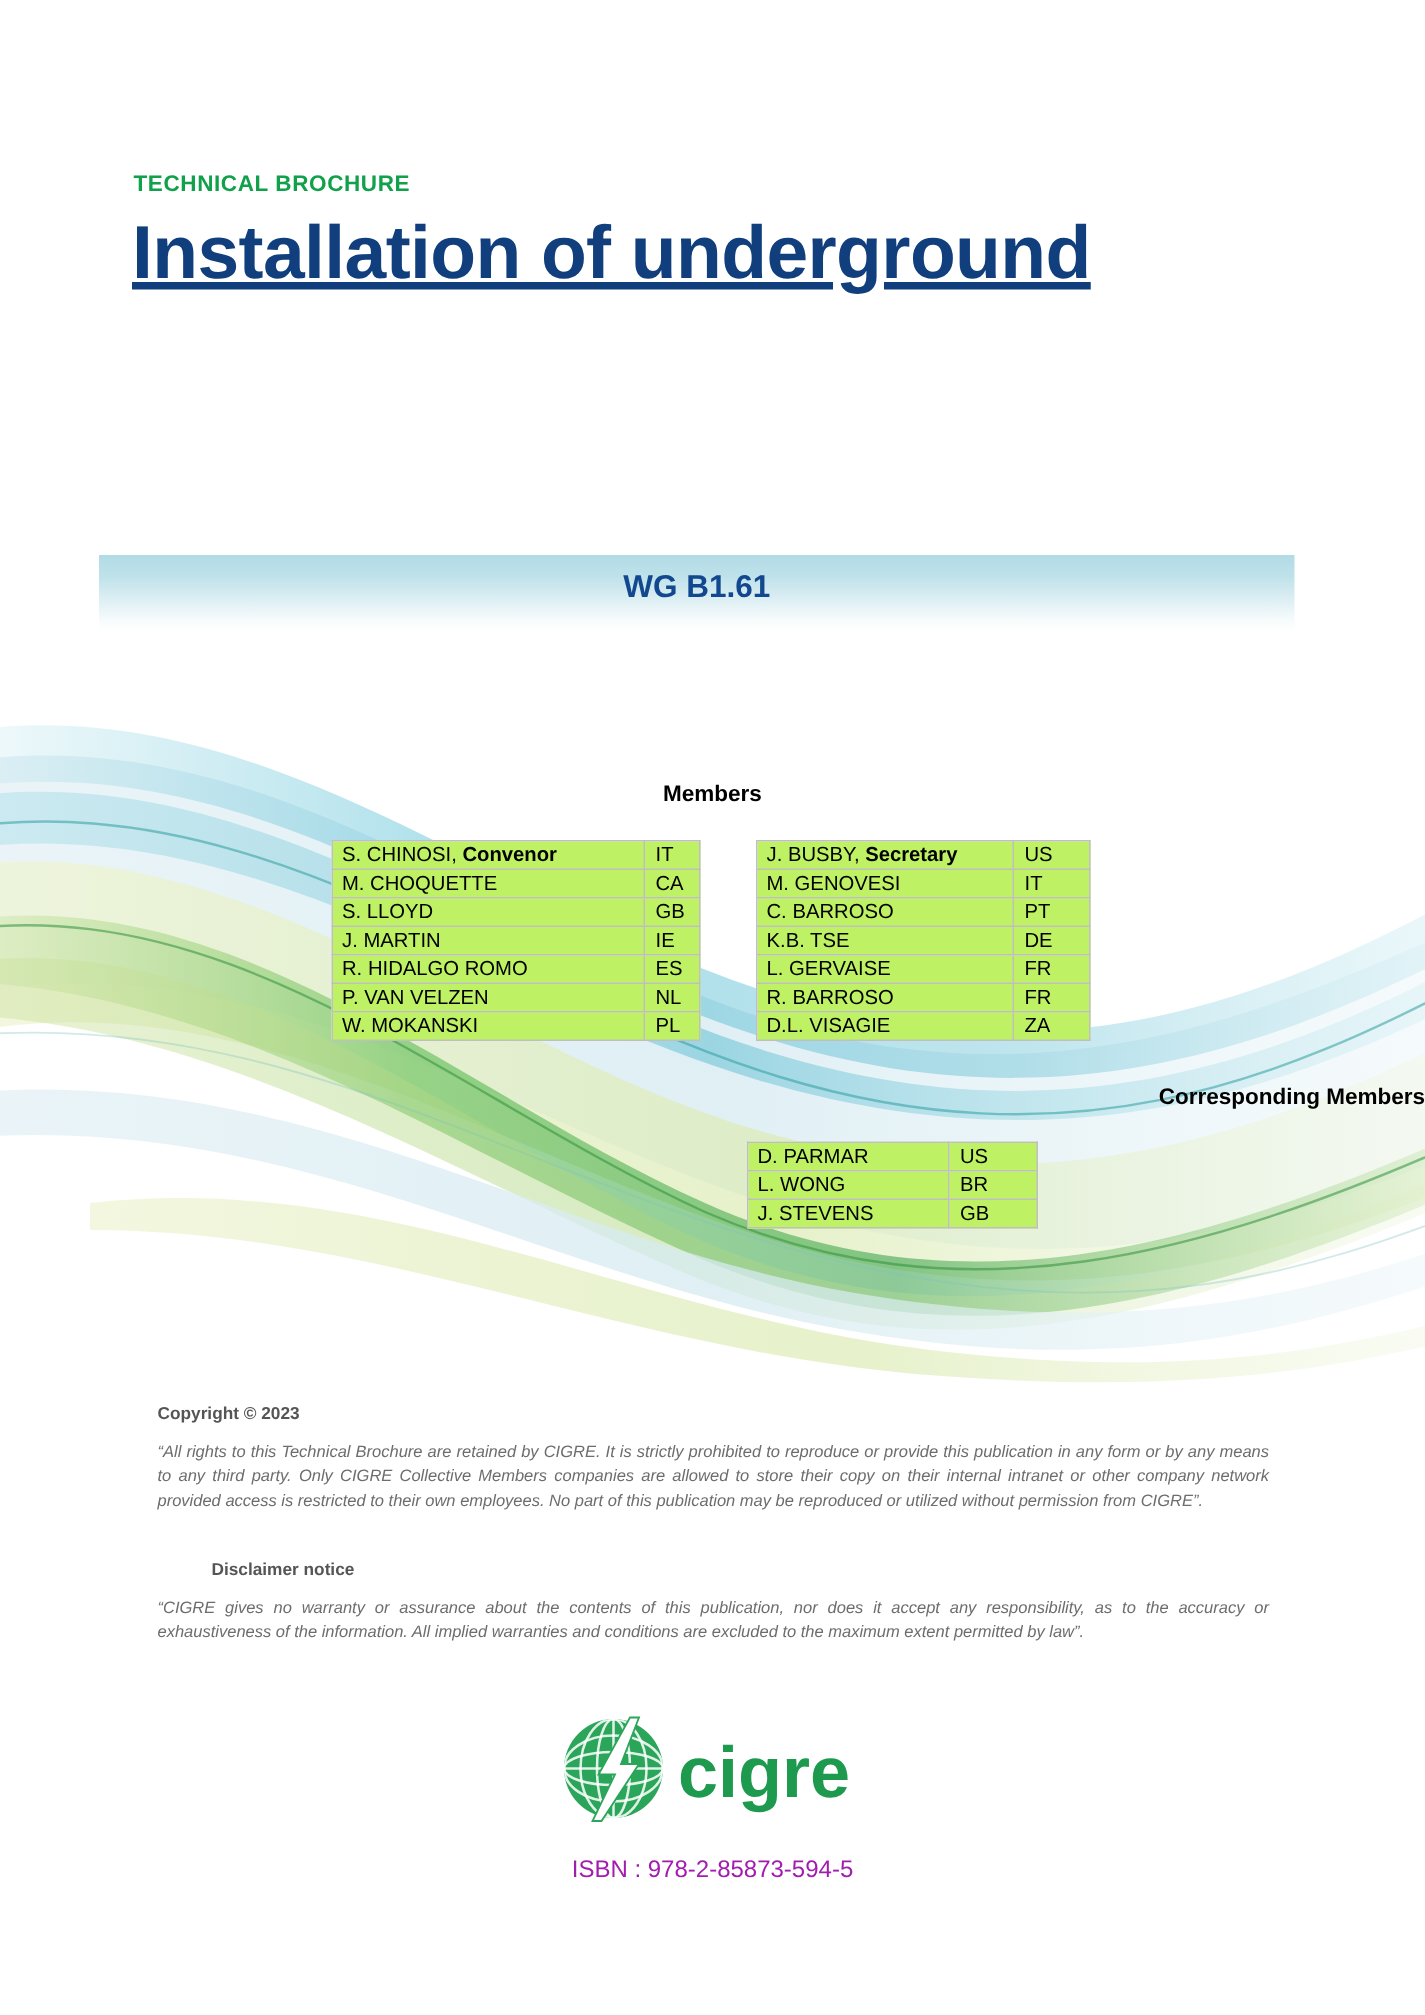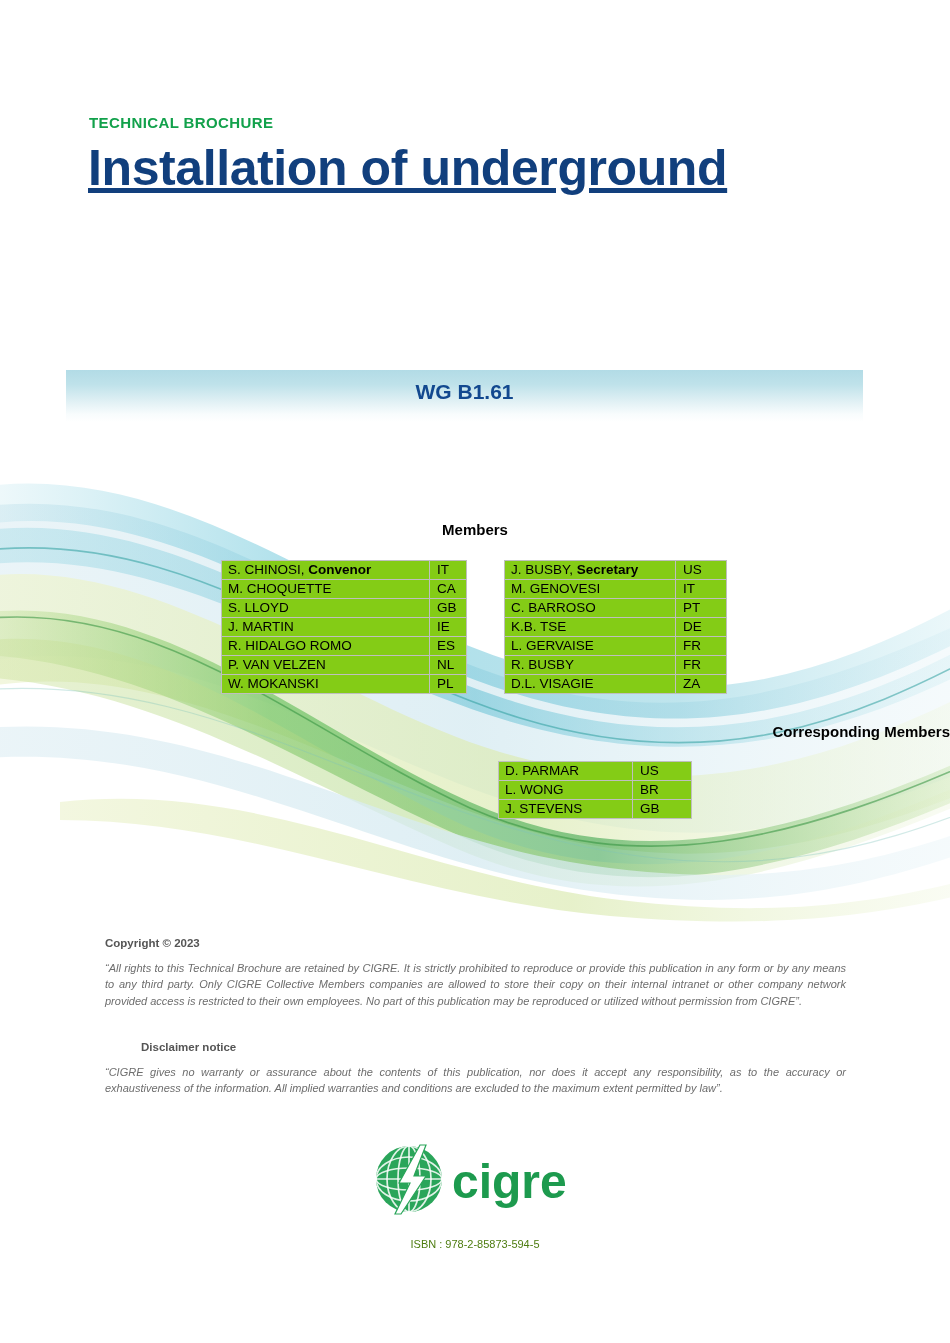--- a/index.html
+++ b/index.html
@@ -90,21 +90,21 @@
     background: #ffffff;
     font-size: 13.5px;
     color: #000000;
   }
   .mtable td {
     border: 1px solid #bfbfbf;
     padding: 1px 5px 2px 6px;
     height: 15px;
     line-height: 15px;
     white-space: nowrap;
-    background: #84cc16;
+    background: #bef264;
   }
   .mtable td.code {
     text-align: left;
     padding-left: 7px;
   }
   .mtable td b { font-weight: bold; }
 
   #members-left  { left: 221px; top: 560px; }
   #members-left  td.name { width: 196px; }
   #members-left  td.code { width: 24px; }
@@ -153,22 +153,22 @@
     height: 73px;
   }
   #logo svg { display: block; }
 
   #isbn {
     position: absolute;
     left: 0;
     top: 1238px;
     width: 950px;
     text-align: center;
-    font-size: 11px;
-    color: #4d7c0f;
+    font-size: 16px;
+    color: #a21caf;
   }
 </style>
 </head>
 <body>
 
 <div id="page">
 
   <div id="wave-band">
     <svg width="950" height="500" viewBox="0 0 950 500" xmlns="http://www.w3.org/2000/svg">
       <defs>
@@ -285,21 +285,21 @@
         </tr>
         <tr>
           <td class="name">K.B. TSE</td>
           <td class="code">DE</td>
         </tr>
         <tr>
           <td class="name">L. GERVAISE</td>
           <td class="code">FR</td>
         </tr>
         <tr>
-          <td class="name">R. BUSBY</td>
+          <td class="name">R. BARROSO</td>
           <td class="code">FR</td>
         </tr>
         <tr>
           <td class="name">D.L. VISAGIE</td>
           <td class="code">ZA</td>
         </tr>
       </tbody>
   </table>
 
   <div class="group-title" id="corresponding-title">Corresponding Members</div>

